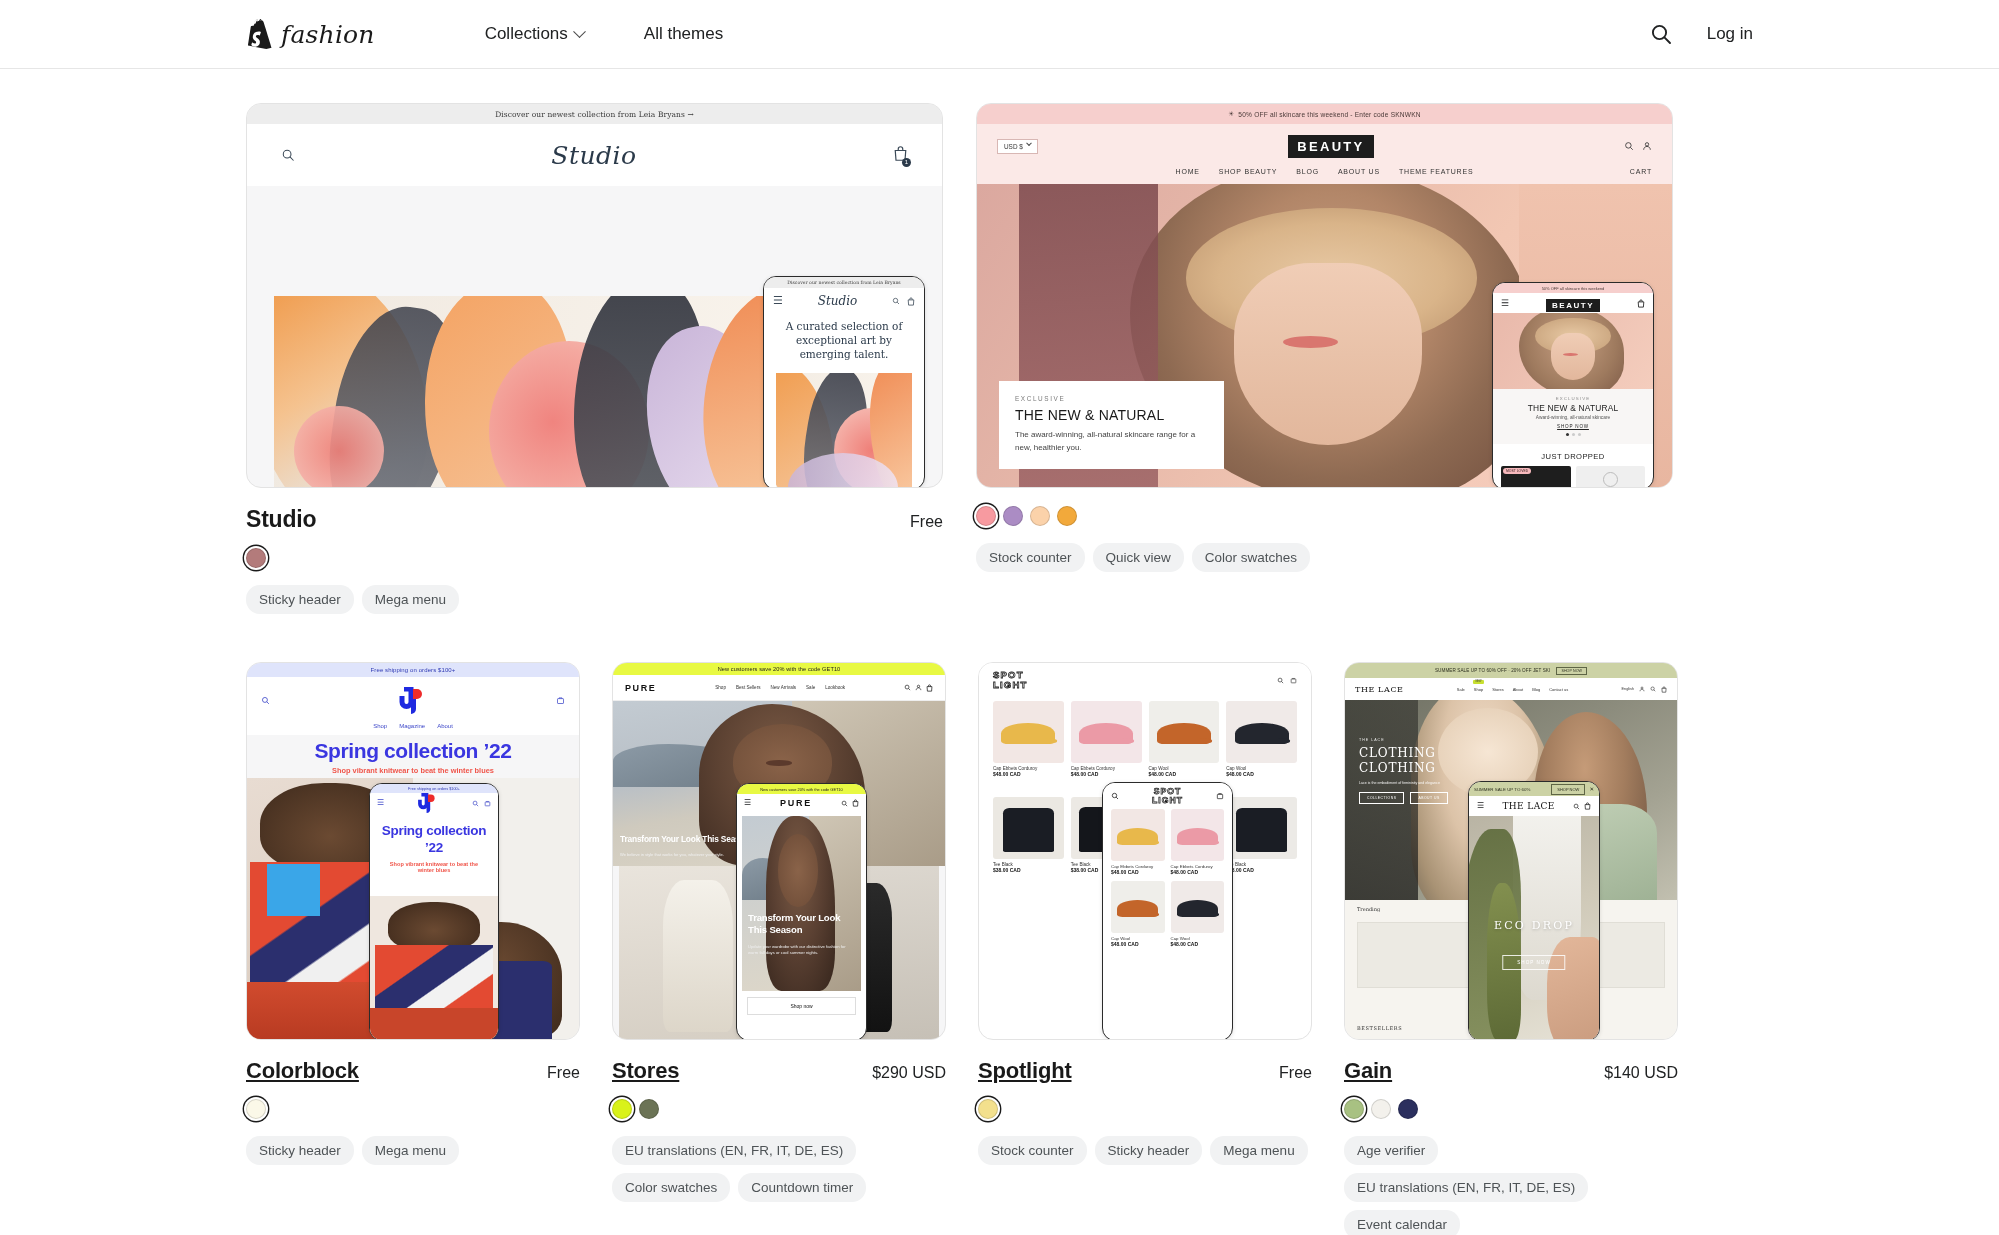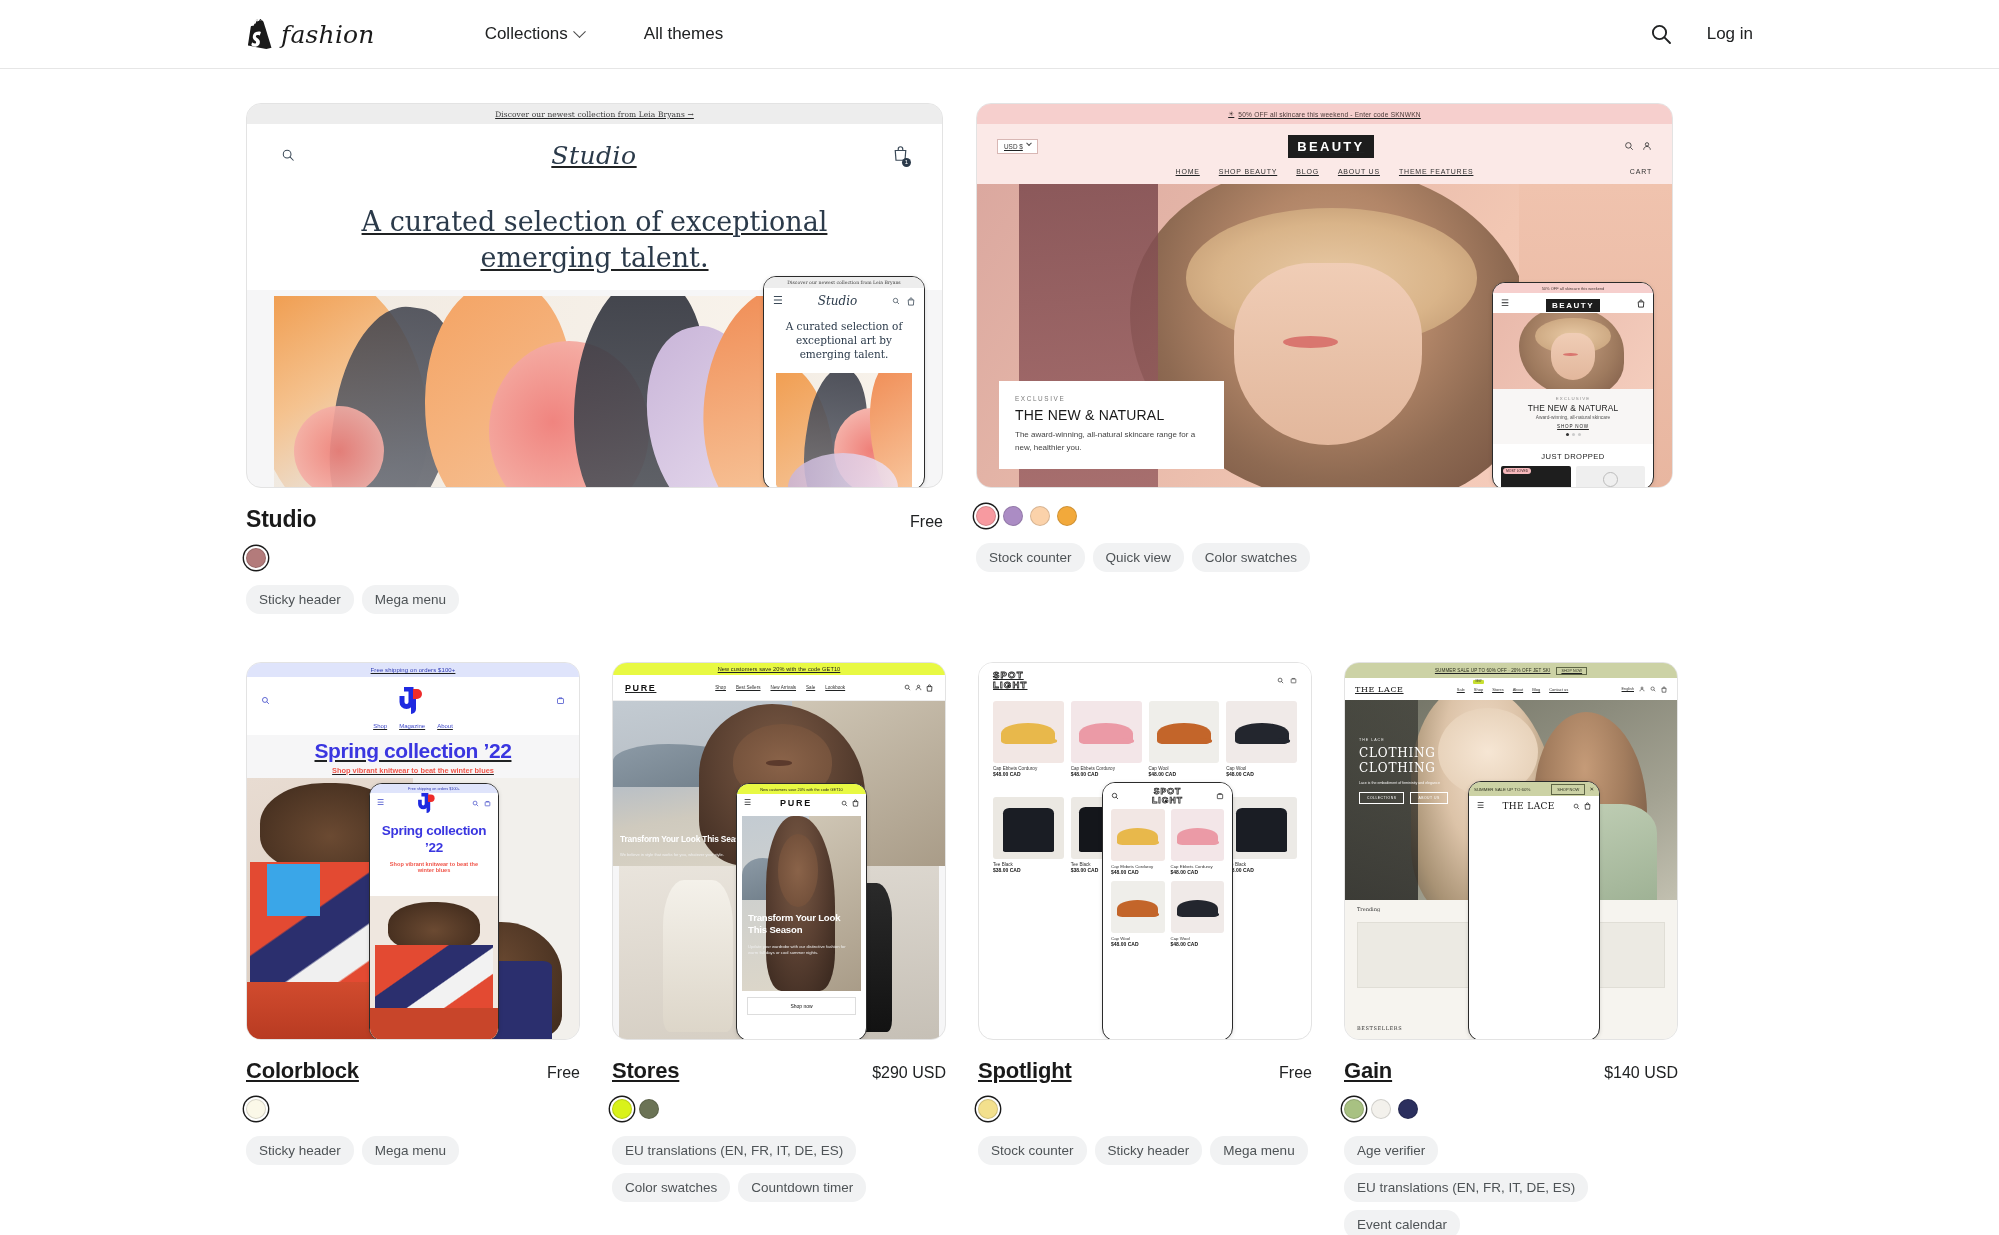--- a/index.html
+++ b/index.html
@@ -91,21 +91,21 @@
     background: #f1f2f3;
     color: #4e5356;
     font-size: 13.5px;
     padding: 7px 13px;
     border-radius: 14px;
     white-space: nowrap;
     cursor: pointer;
   }
 
   
-  .mini { position: absolute; inset: 0; overflow: hidden; text-decoration: underline; }
+  .mini { position: absolute; inset: 0; overflow: hidden; }
   .mini-ann {
     height: 20px; display: flex; align-items: center; justify-content: center;
     font-size: 7.6px; letter-spacing: .1px;
   }
   .phone {
     position: absolute;
     border-radius: 13px;
     background: #fff;
     border: 1.3px solid #2b2b2b;
     overflow: hidden;
@@ -220,21 +220,20 @@
             </svg>
             <div class="studio-logo">Studio</div>
             <div style="position:relative;">
               <svg width="15" height="17" viewBox="0 0 20 22" fill="none" stroke="#3c4a58" stroke-width="1.6">
                 <path d="M3 7h14l-1 13H4L3 7z"></path>
                   <path d="M7 7V5a3 3 0 016 0v2"></path>
               </svg>
               <span style="position:absolute;right:-3px;bottom:-1px;background:#2b3a4a;color:#fff;border-radius:50%;width:9px;height:9px;font-size:6px;display:flex;align-items:center;justify-content:center;">1</span>
             </div>
           </div>
-          <div class="studio-hero-text">A curated selection of exceptional emerging talent.</div>
 
           <div style="position:absolute;left:27px;right:27px;top:192px;height:193px;overflow:hidden;">
             <div style="position:absolute;inset:0;background:linear-gradient(100deg,#f0e9e0,#fbf6ef);"></div>
             <div style="position:absolute;left:-20px;top:-30px;width:170px;height:260px;background:linear-gradient(160deg,#f09a4a 10%,#f5c08a 45%,#e8e4df 80%);transform:rotate(-12deg);border-radius:40% 60% 50% 50%;opacity:.95;"></div>
             <div style="position:absolute;left:60px;top:10px;width:120px;height:230px;background:linear-gradient(180deg,#3c3f4a,#6c7079);transform:rotate(8deg);border-radius:50% 40% 60% 40%;opacity:.85;"></div>
             <div style="position:absolute;left:150px;top:-15px;width:150px;height:240px;background:linear-gradient(150deg,#f4a261,#f6c49a);transform:rotate(-6deg);border-radius:60% 40% 50% 45%;"></div>
             <div style="position:absolute;left:215px;top:45px;width:160px;height:180px;background:radial-gradient(circle at 40% 45%,#f0847f 0%,#f4a9a0 55%,#f6d5cb 100%);border-radius:50%;"></div>
             <div style="position:absolute;left:300px;top:-20px;width:130px;height:250px;background:linear-gradient(170deg,#2b2e38,#55585f);transform:rotate(10deg);border-radius:45% 55% 40% 60%;opacity:.9;"></div>
             <div style="position:absolute;left:375px;top:30px;width:120px;height:200px;background:linear-gradient(150deg,#c8b4d8,#eadff0);transform:rotate(-14deg);border-radius:55% 45% 50% 50%;"></div>
             <div style="position:absolute;left:430px;top:-10px;width:150px;height:240px;background:linear-gradient(160deg,#f08a52,#f8cfa6);transform:rotate(6deg);border-radius:50%;"></div>
@@ -806,20 +805,29 @@
               <svg width="7" height="7" viewBox="0 0 24 24" fill="none" stroke="#222" stroke-width="2.4">
                   <circle cx="10.5" cy="10.5" r="6.6"></circle>
                   <line x1="15.4" y1="15.4" x2="21" y2="21"></line>
                 </svg>
               <span style="width:4px;display:inline-block;"></span>
               <svg width="7" height="8" viewBox="0 0 20 22" fill="none" stroke="#222" stroke-width="2.2">
                   <path d="M3 7h14l-1 13H4L3 7z"></path>
                   <path d="M7 7V5a3 3 0 016 0v2"></path>
                 </svg>
             </div>
+            <div style="position:absolute;left:0;right:0;top:34px;bottom:0;overflow:hidden;">
+              <div style="position:absolute;inset:0;background:linear-gradient(160deg,#b9b4a4 0%,#cfc9b8 45%,#e6e2d6 100%);"></div>
+              <div style="position:absolute;left:34%;top:-4%;width:52%;height:86%;background:linear-gradient(180deg,#f3f2ee,#ddd9cf);border-radius:0 0 40% 30%;"></div>
+              <div style="position:absolute;left:-6%;top:6%;width:46%;height:100%;background:linear-gradient(170deg,#5e6b3c,#7f8b56);border-radius:50% 30% 40% 20%;opacity:.92;"></div>
+              <div style="position:absolute;left:14%;top:30%;width:26%;height:70%;background:linear-gradient(170deg,#83904f,#5d6a36);border-radius:40% 50% 20% 30%;"></div>
+              <div style="position:absolute;right:-4%;bottom:-6%;width:44%;height:52%;background:linear-gradient(160deg,#e3b79a,#c89a7d);border-radius:40% 20% 0 40%;"></div>
+              <div style="position:absolute;left:0;right:0;top:46%;text-align:center;font-family:'DejaVu Serif',serif;font-size:11px;color:#fff;letter-spacing:2.2px;text-shadow:0 1px 3px rgba(0,0,0,.25);">ECO DROP</div>
+              <div style="position:absolute;left:50%;top:62%;transform:translateX(-50%);border:.8px solid rgba(255,255,255,.85);color:#fff;font-size:4.6px;letter-spacing:1px;padding:4px 14px;">SHOP NOW</div>
+            </div>
           </div>
         </div>
       </div>
 
       <div class="theme-meta">
         <div class="theme-row-1">
           <div class="theme-name theme-name-small">Gain</div>
           <div class="theme-price">$140 USD</div>
         </div>
         <div class="swatches">

